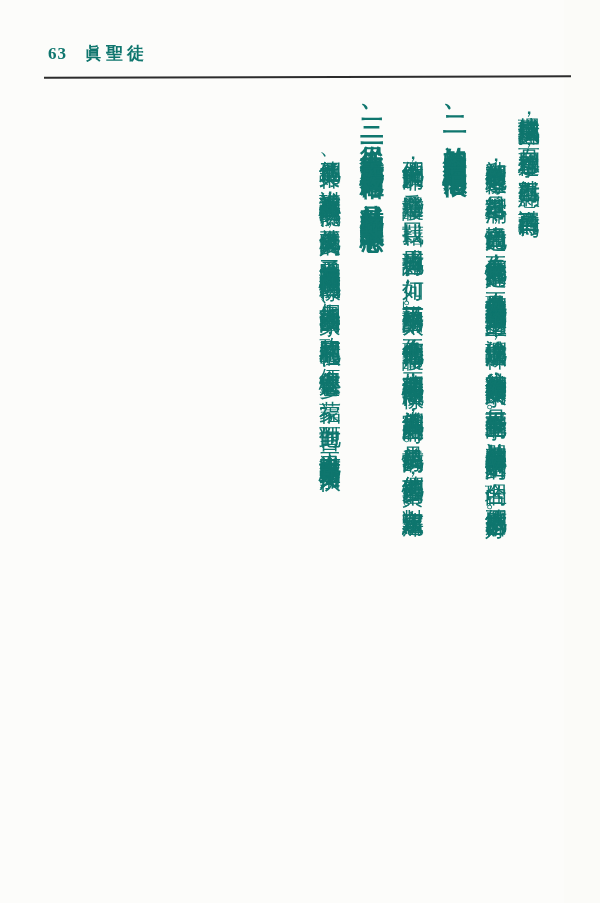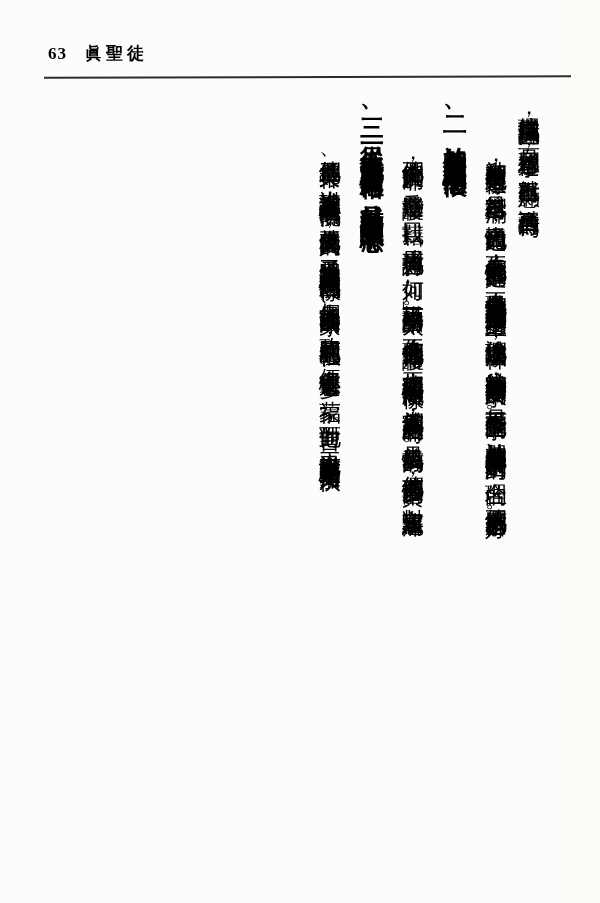--- a/index.html
+++ b/index.html
@@ -9,21 +9,21 @@
     height: 903px;
     background: #fbfbf8;
     overflow: hidden;
   }
   .page {
     position: relative;
     width: 564px;
     height: 903px;
     background: #fcfcfa;
     font-family: "Liberation Serif", serif;
-    color: #000000;
+    color: #0f766e;
   }
   .running-header {
     position: absolute;
     top: 42px;
     left: 48px;
     font-size: 17px;
     font-weight: bold;
     letter-spacing: 1px;
     white-space: nowrap;
   }

